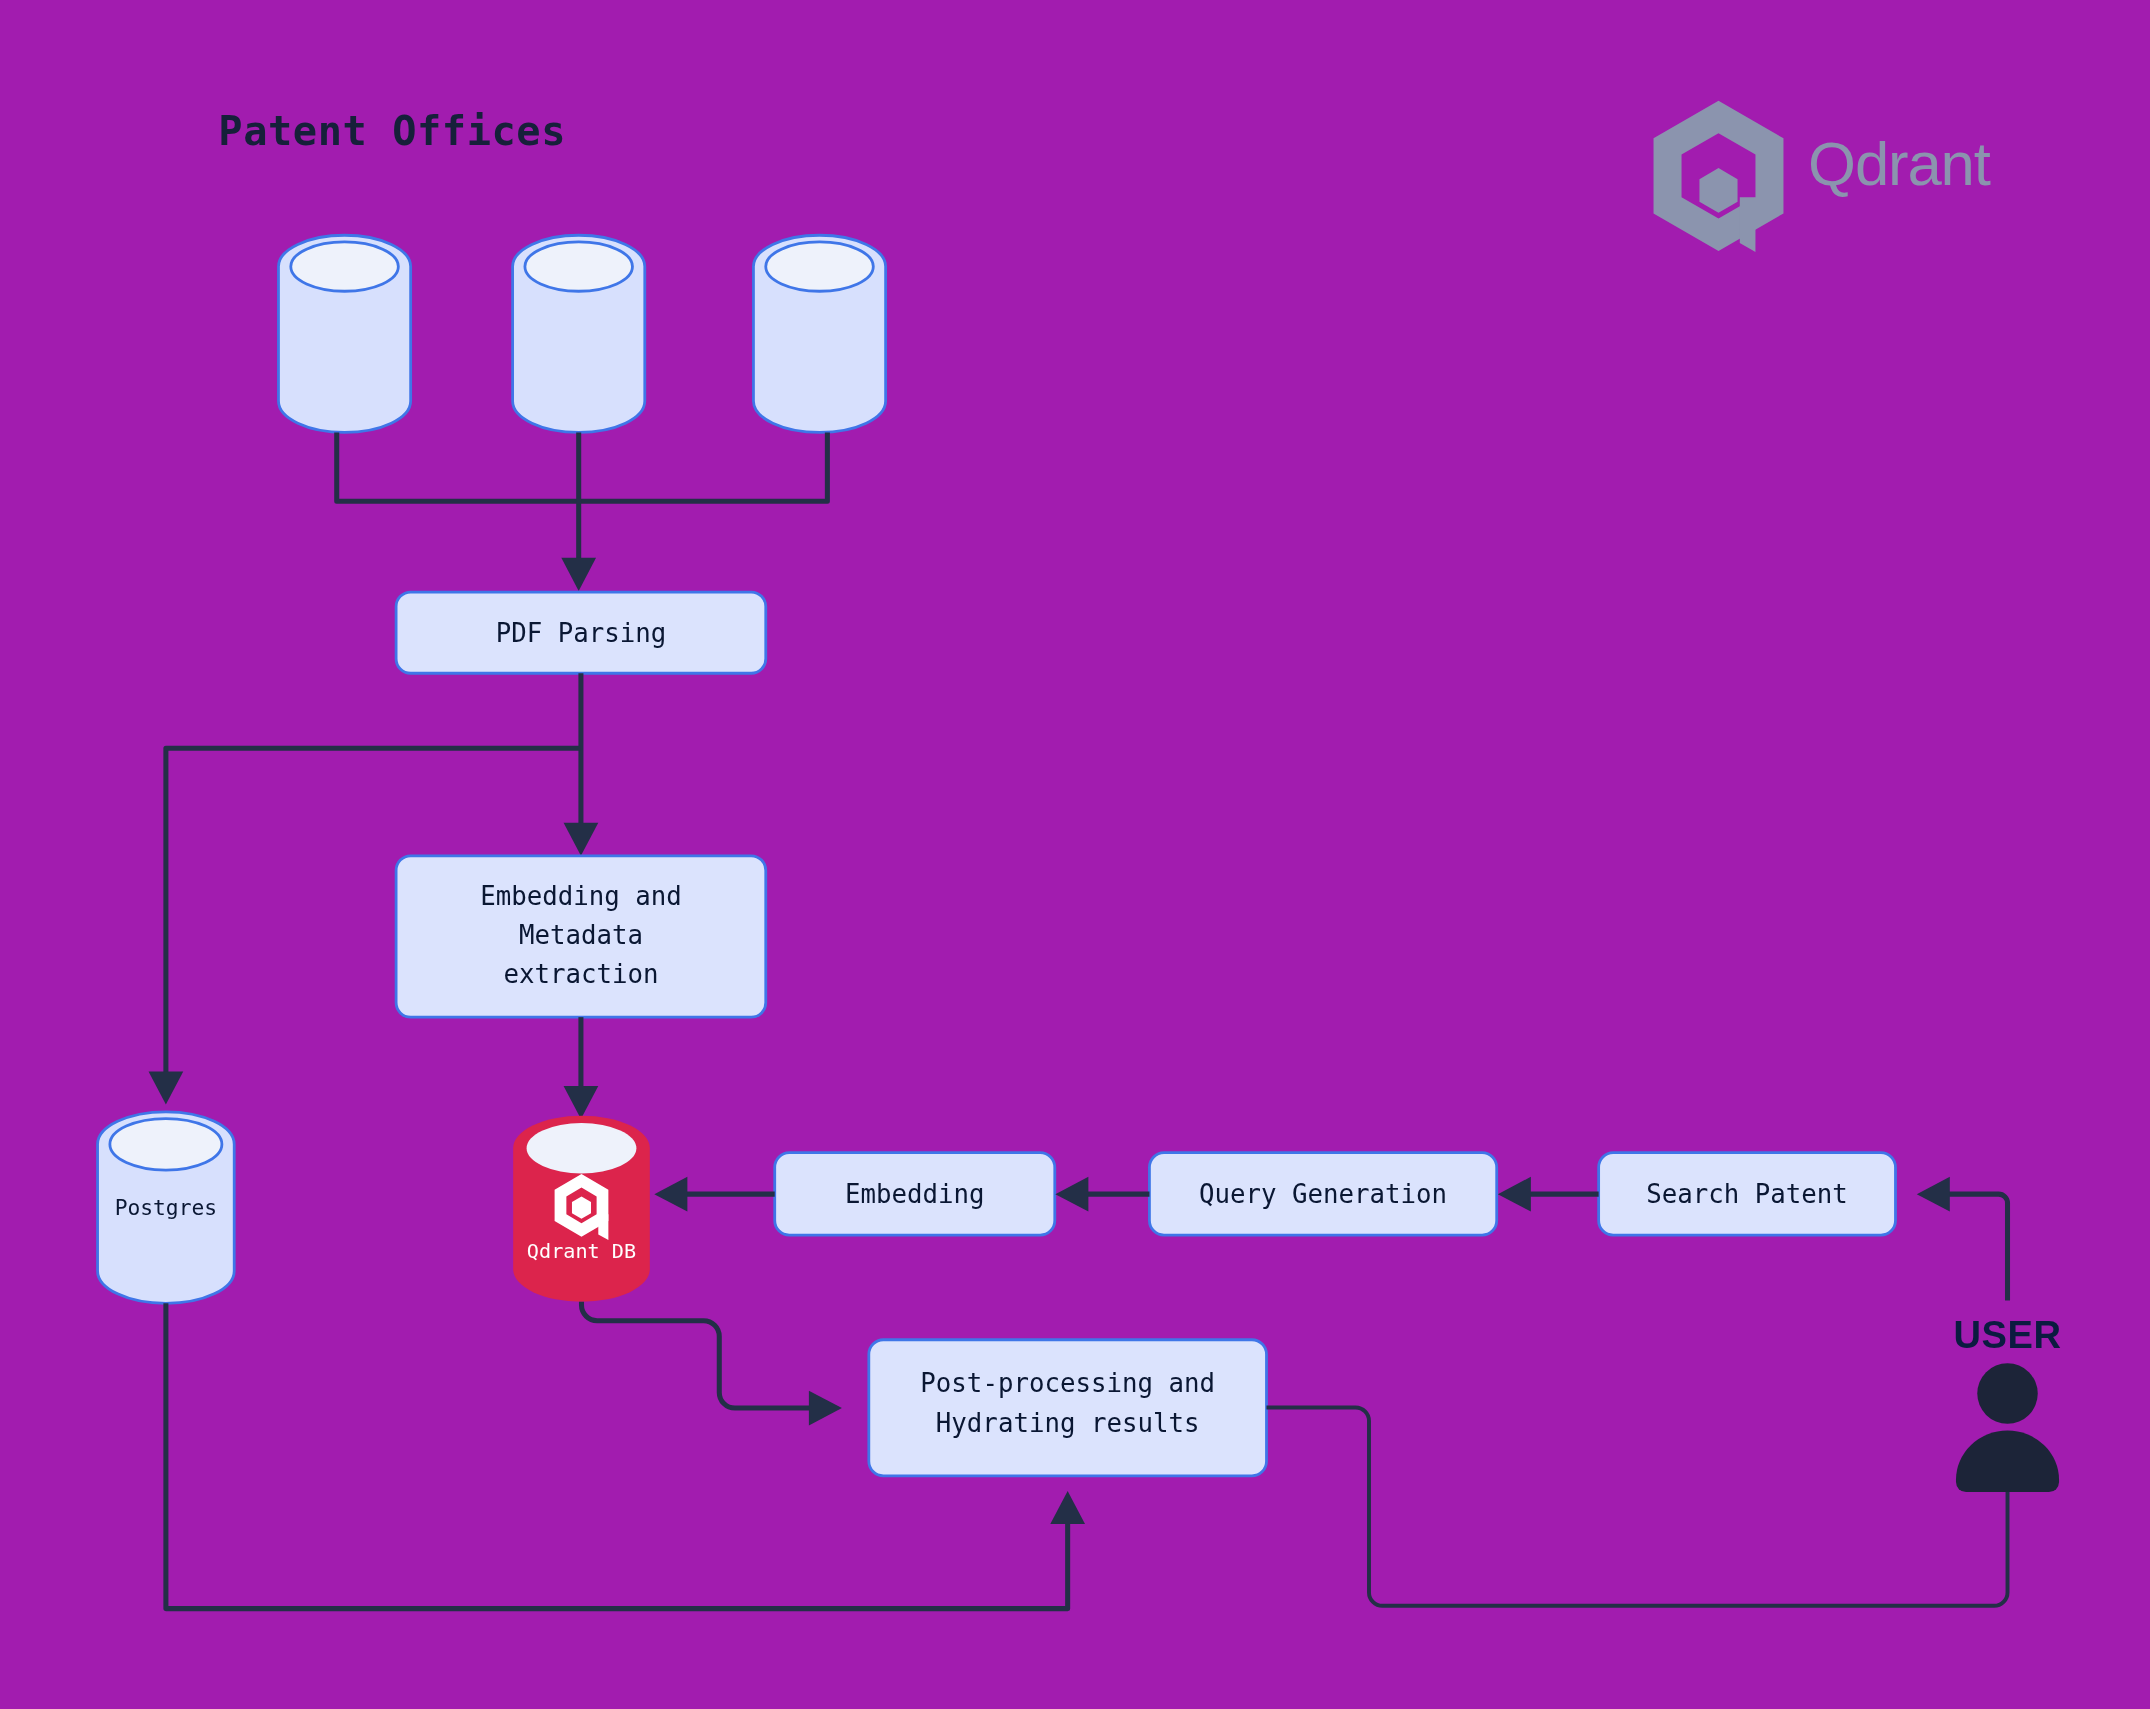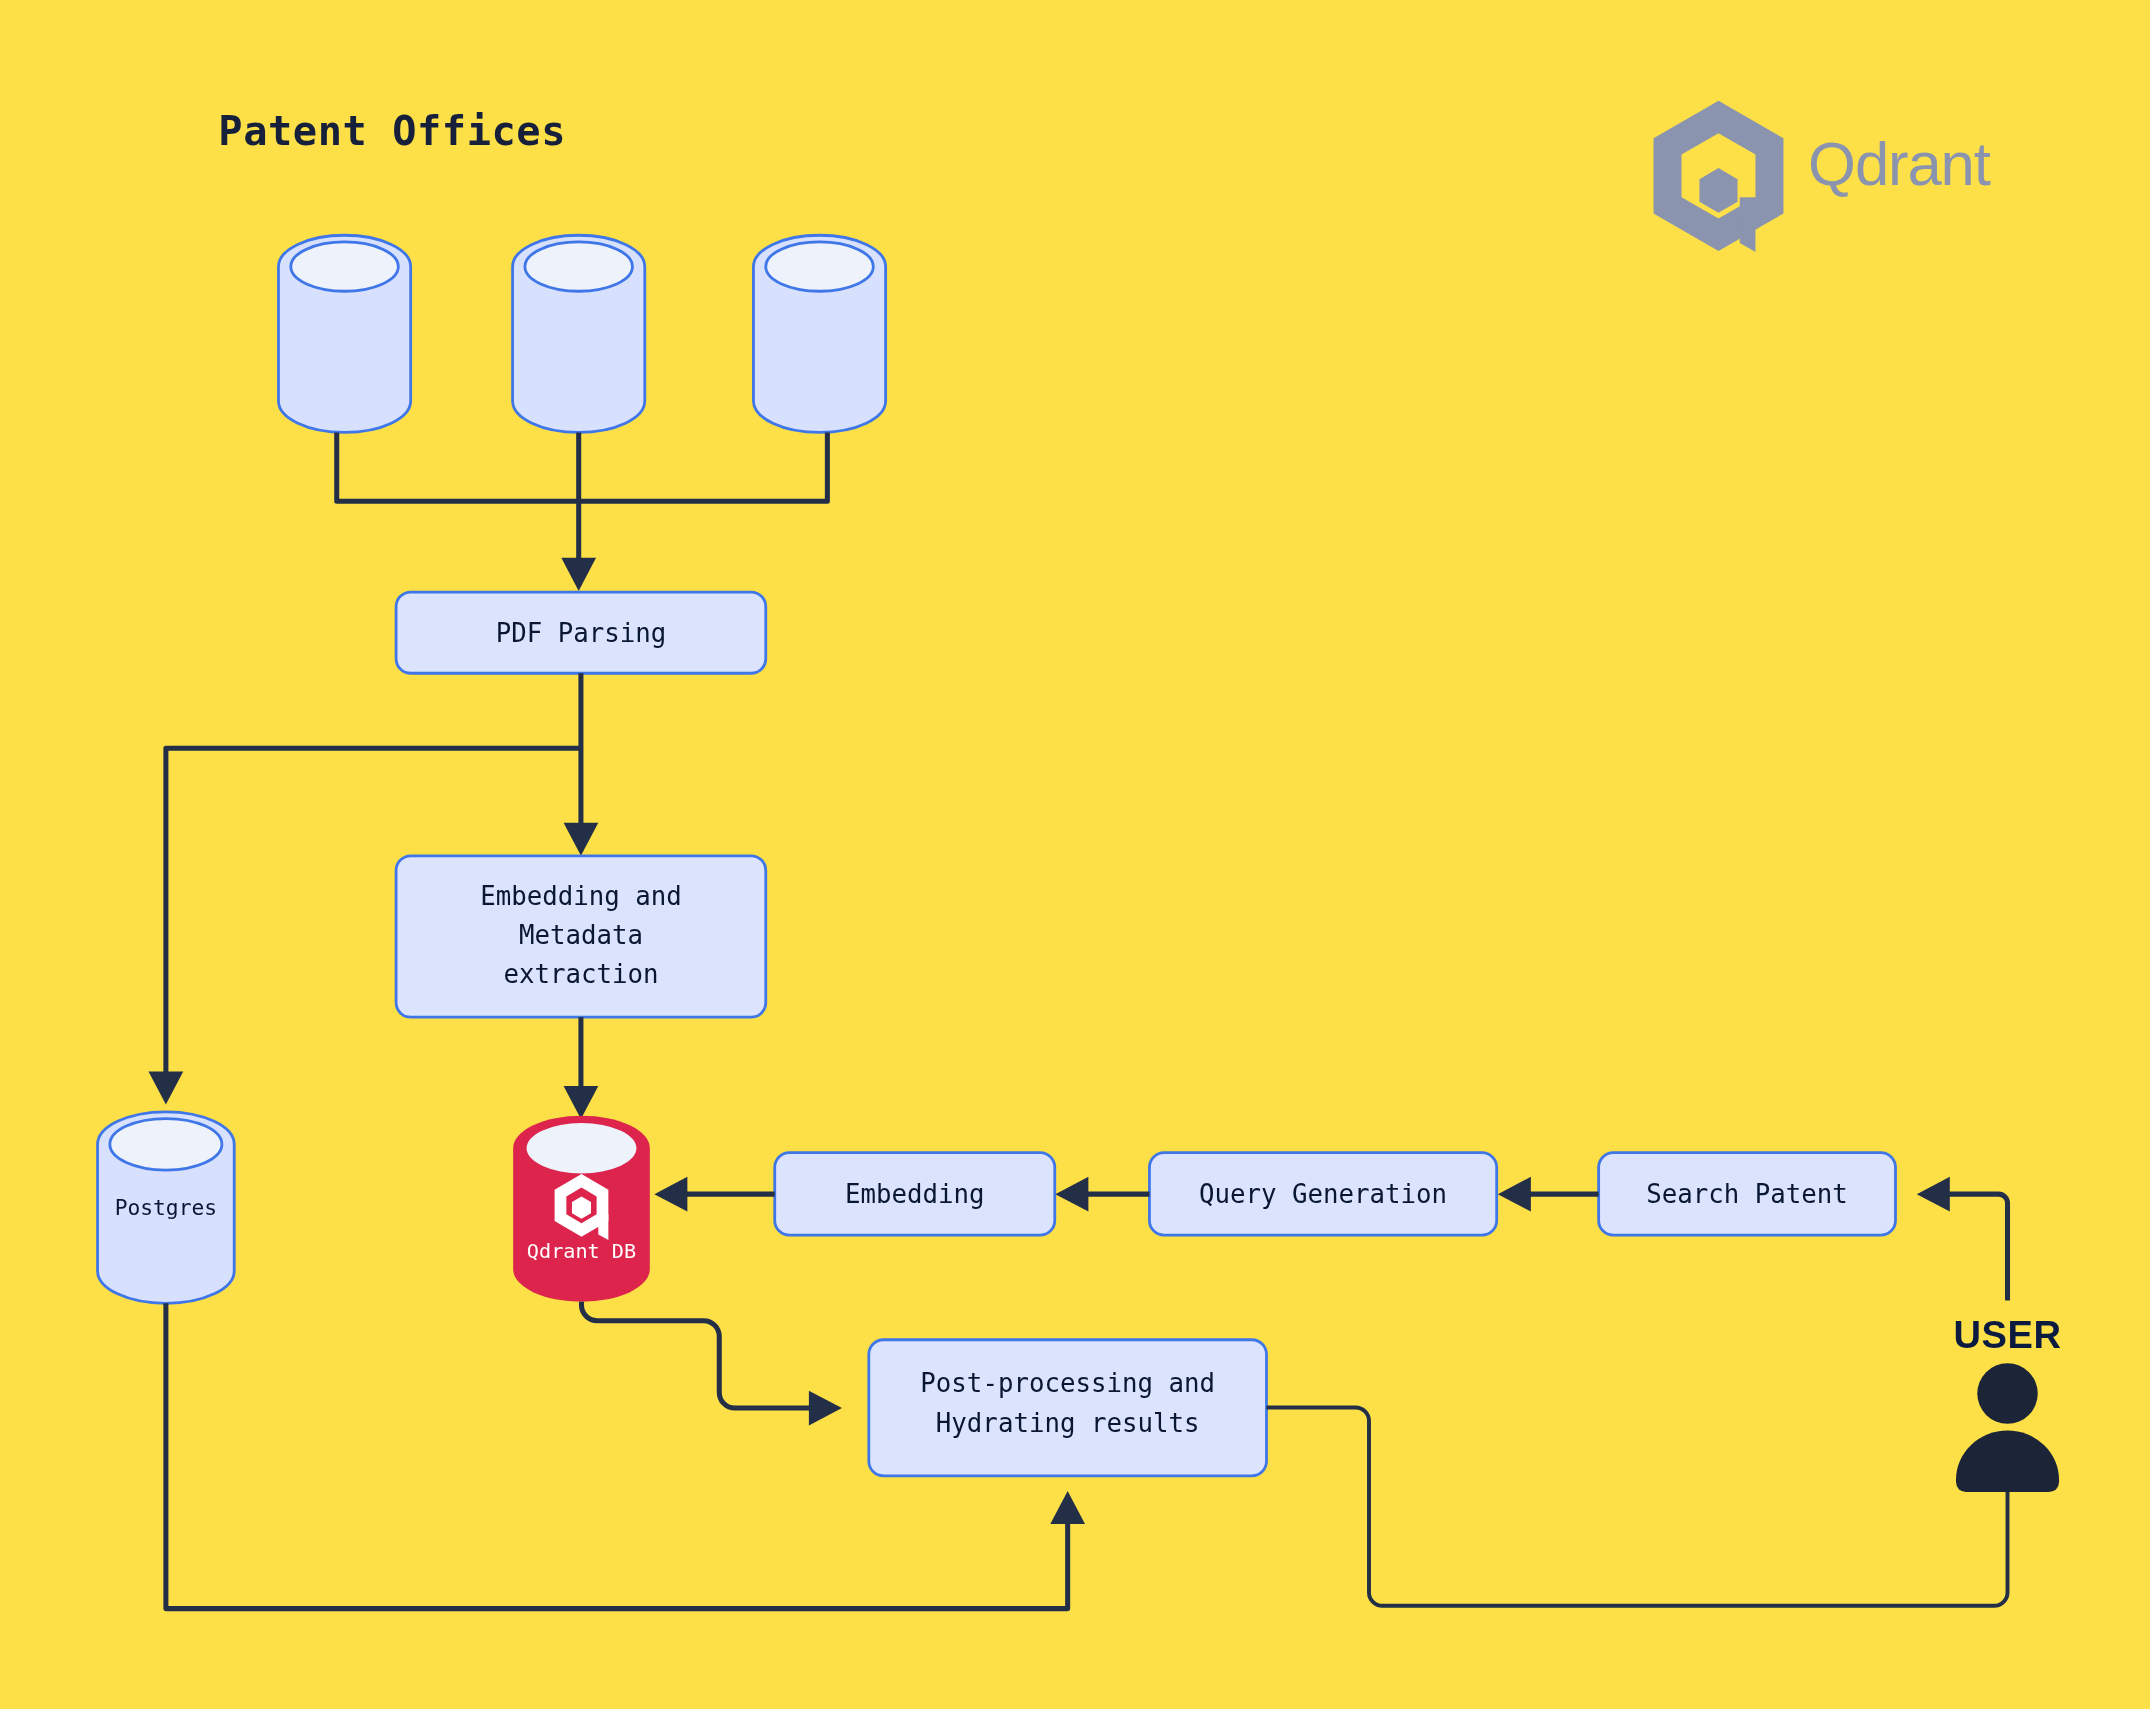--- a/index.html
+++ b/index.html
@@ -10,21 +10,21 @@
   body {
     width: 2151px;
     height: 1710px;
     font-family: "DejaVu Sans Mono", monospace;
     overflow: hidden;
   }
   #stage {
     position: relative;
     width: 2151px;
     height: 1710px;
-    background: #fde047;
+    background: #a21caf;
   }
   svg.diagram {
     position: absolute;
     inset: 0;
     width: 2151px;
     height: 1710px;
     display: block;
   }
   .node-label {
     font-family: "DejaVu Sans Mono", monospace;

